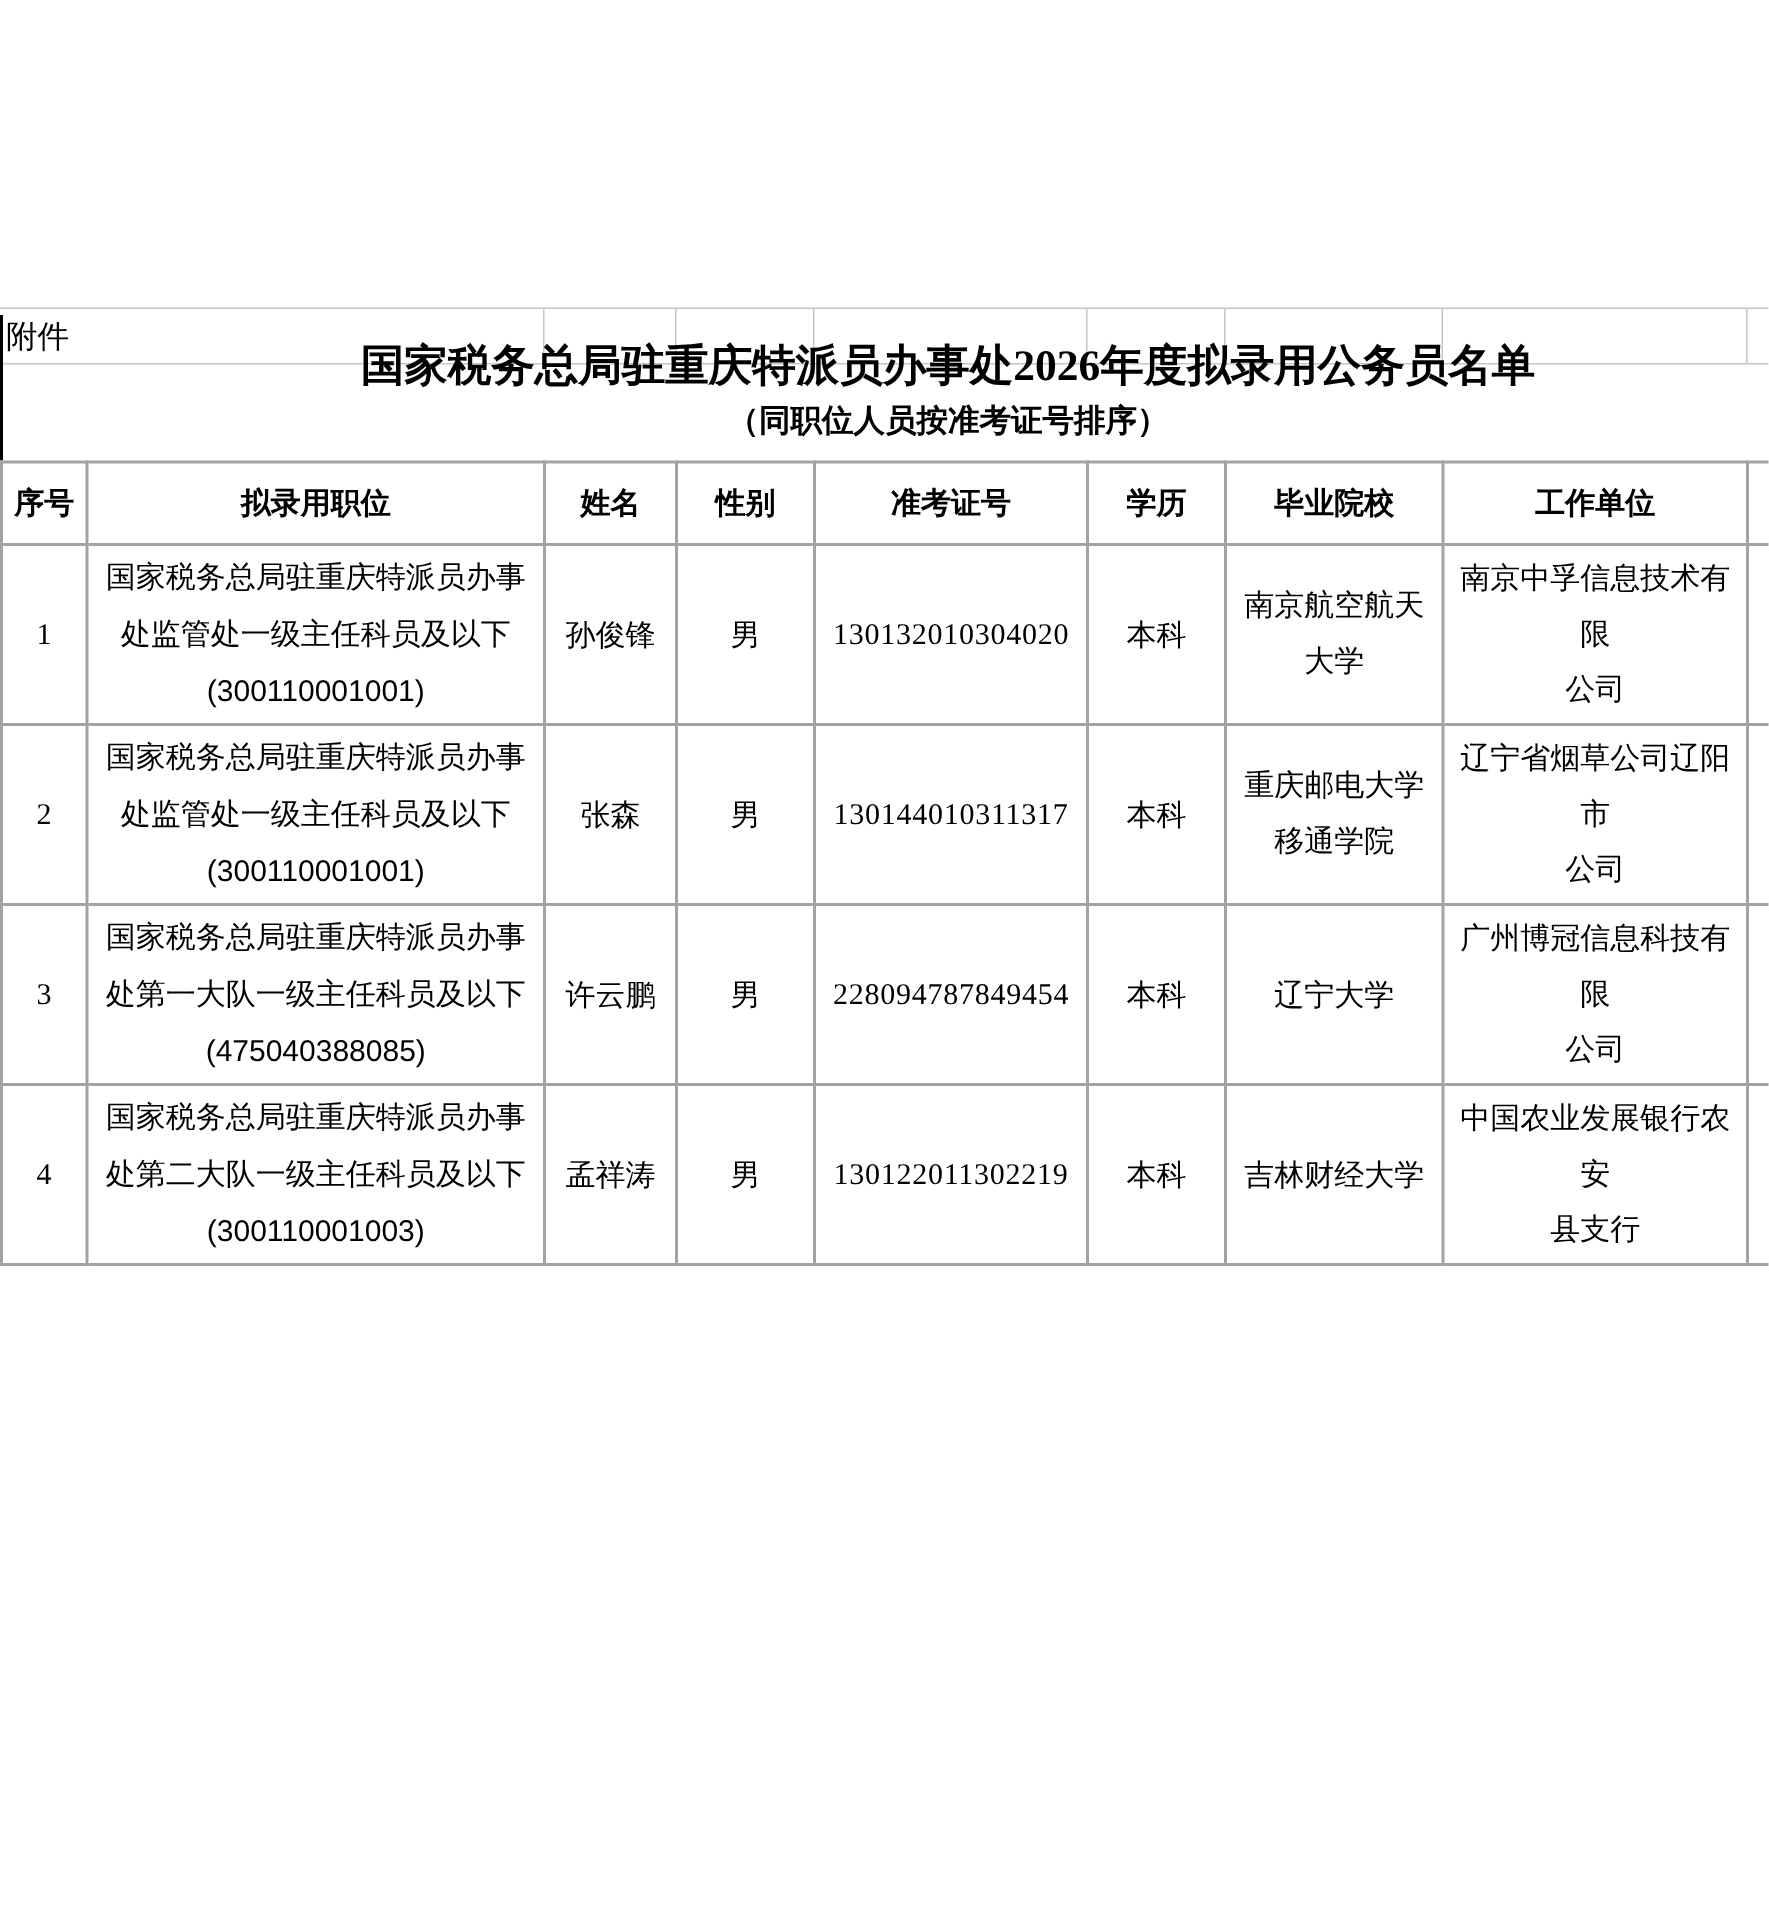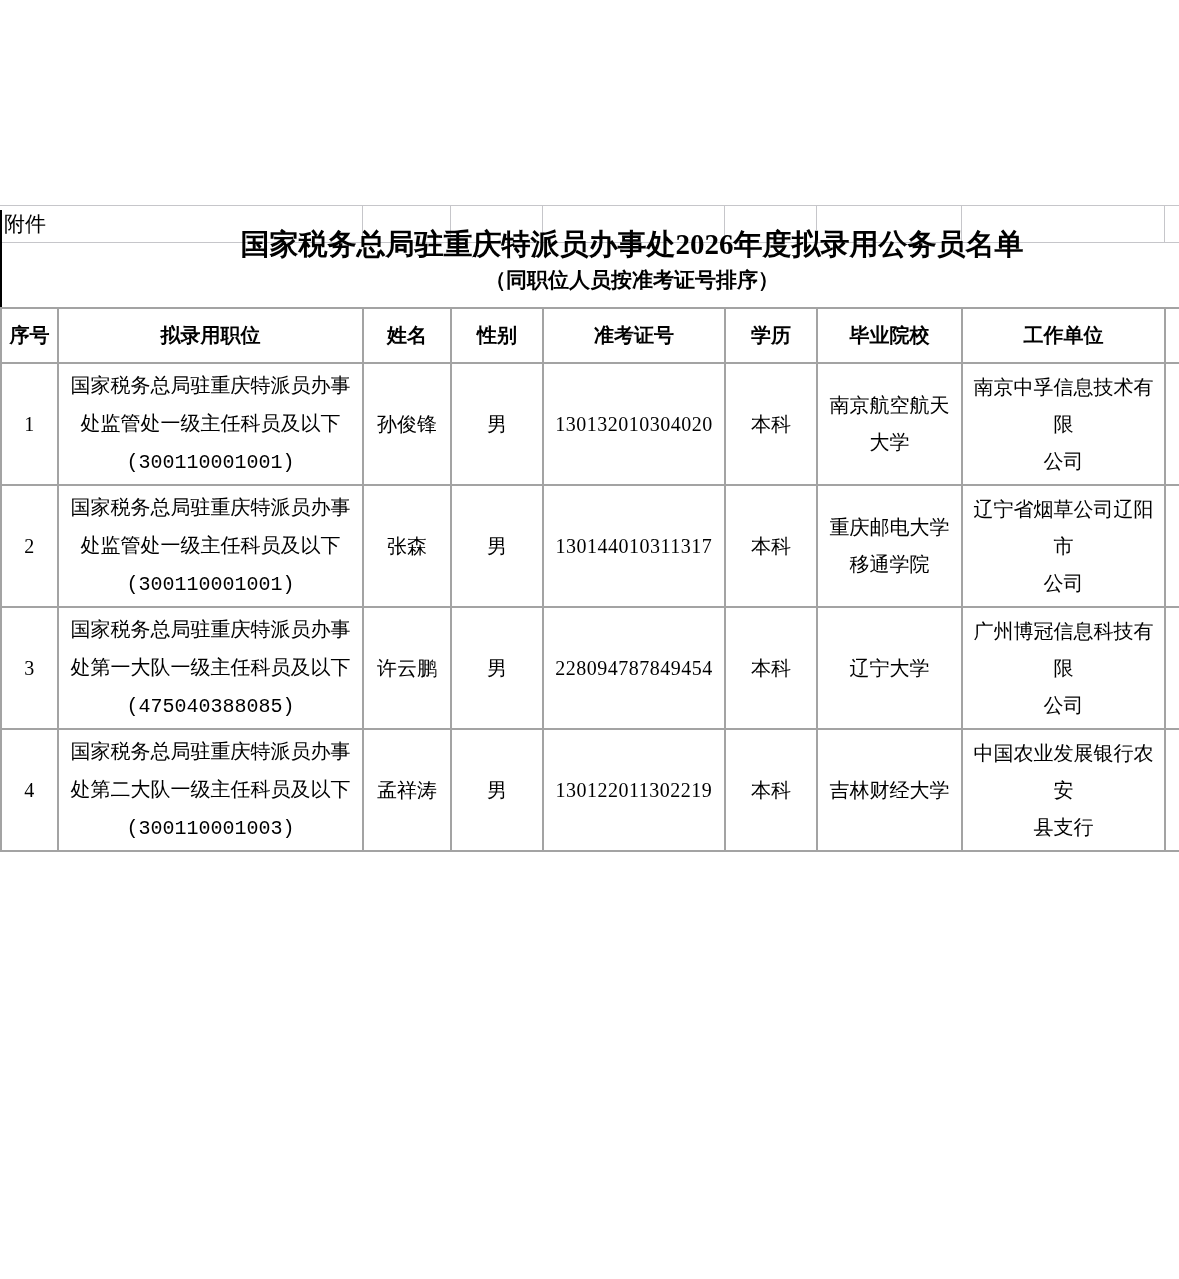--- a/index.html
+++ b/index.html
@@ -73,21 +73,21 @@
     text-align: center;
     vertical-align: middle;
     font-size: 20px;
     font-weight: normal;
     overflow: hidden;
   }
   table.roster tr.head th { font-weight: bold; height: 49px; }
   table.roster td.sliver, table.roster th.sliver { border-right: none; padding: 0; }
   .multiline { white-space: pre-line; line-height: 37px; text-align: right; }
   .pos-cell { line-height: 38px; }
-  .pos-code { font-family: Liberation Mono, monospace; }
+  .pos-code { font-family: Liberation Sans, sans-serif; }
   .num { font-family: "Liberation Serif", serif; letter-spacing: 0.5px; }
 </style>
 </head>
 <body>
 
 <div class="page">
 
   <div class="fujian-row">
     <span class="fujian-label">附件</span>
     <i class="gridline-v" style="left:362px"></i>

